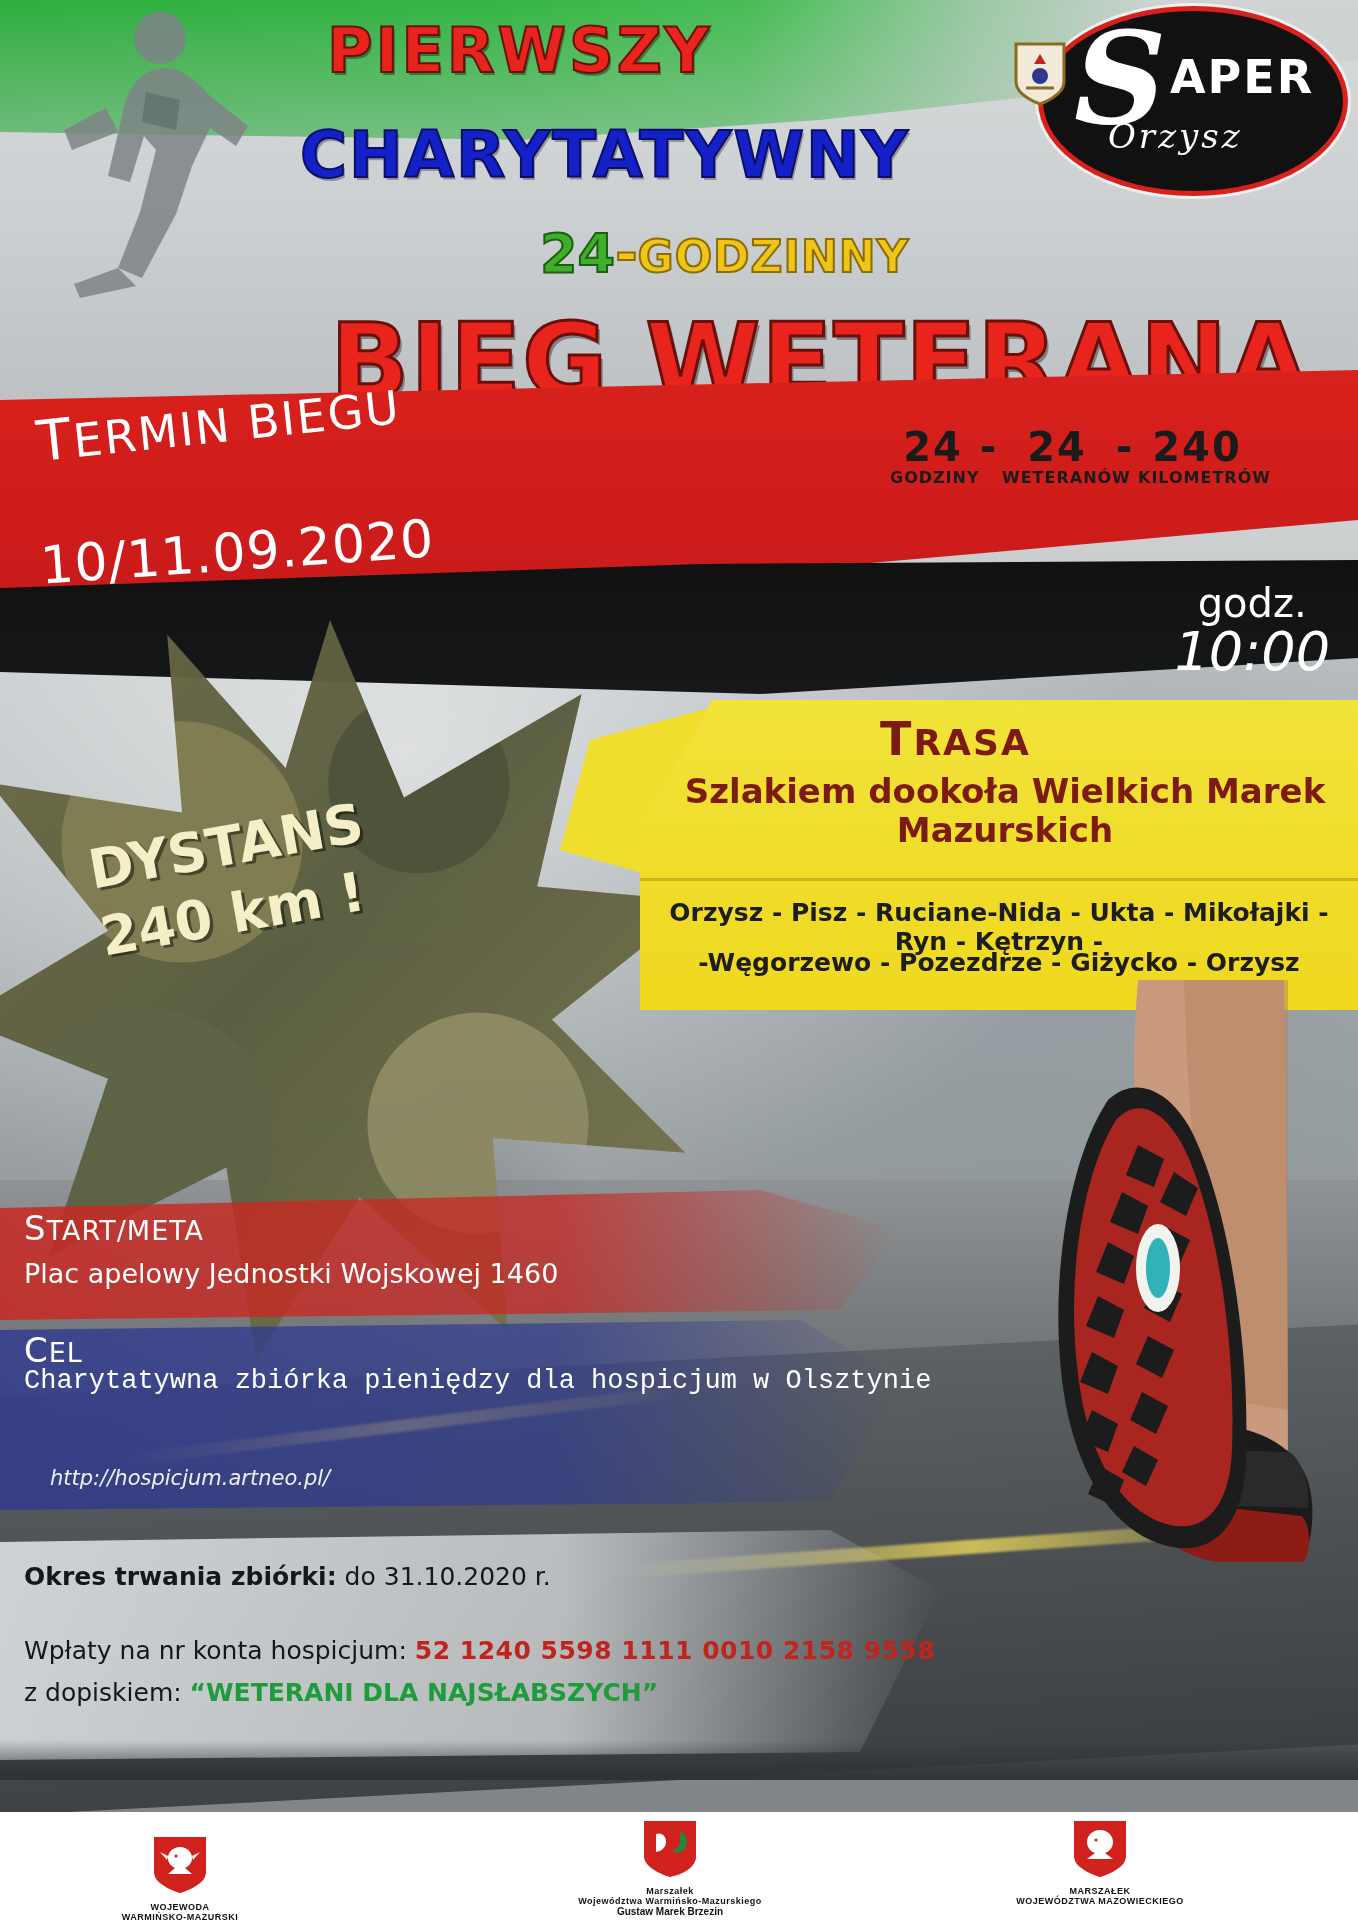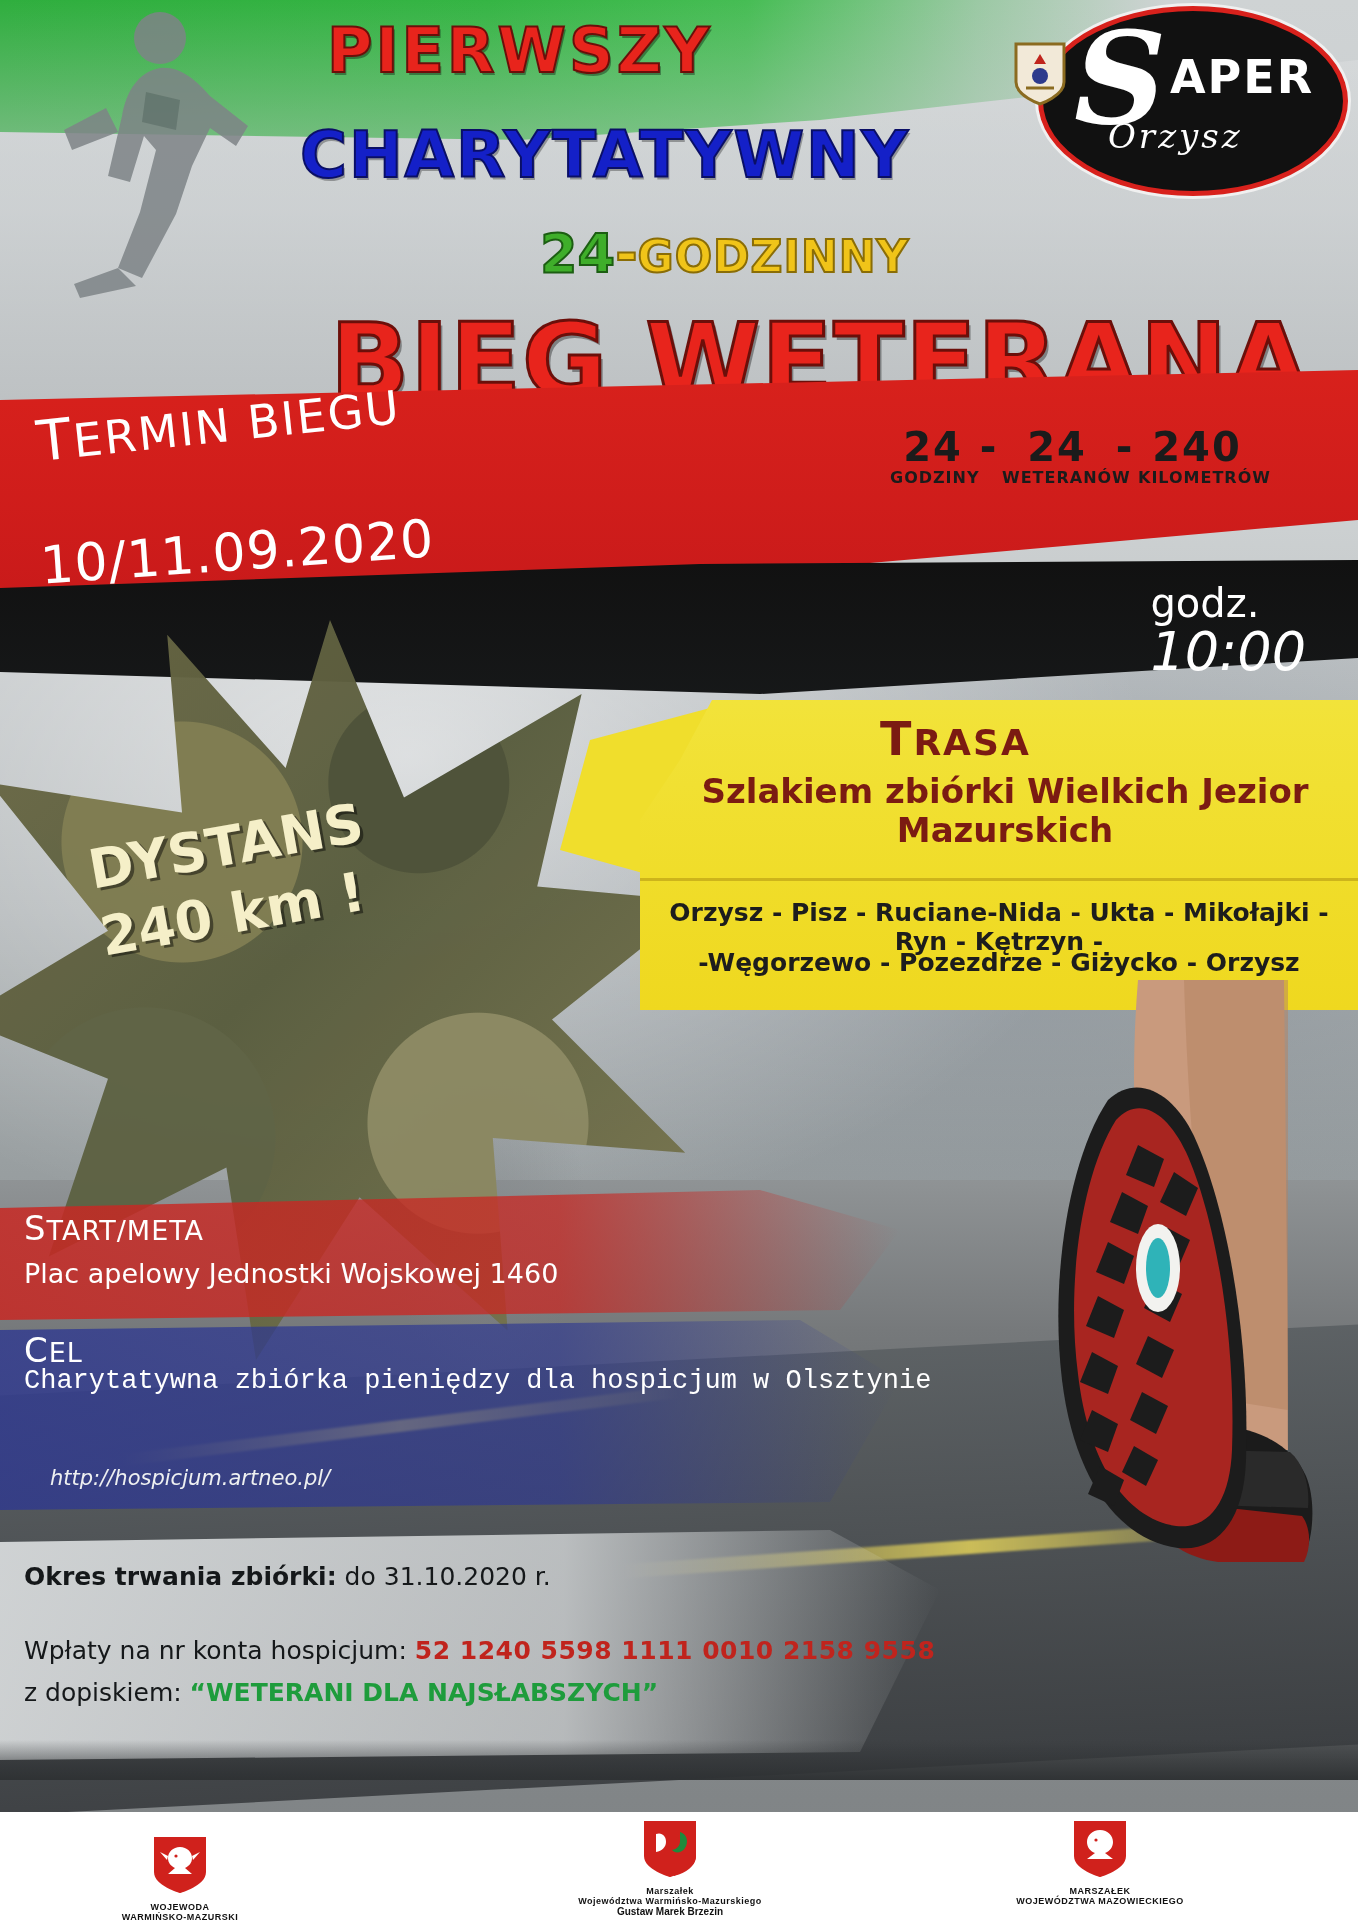--- a/index.html
+++ b/index.html
@@ -135,21 +135,21 @@
     font-family:"DejaVu Sans", sans-serif;
   }
   .t-termin .big{font-size:56px;}
   .t-date{
     position:absolute;left:40px;top:522px;
     transform:rotate(-4deg);
     color:#fff;font-size:52px;letter-spacing:1px;
     font-family:"DejaVu Sans", sans-serif;
   }
   .t-godz{
-    position:absolute;right:52px;top:580px;text-align:left;
+    position:absolute;right:28px;top:580px;text-align:center;
     color:#fff;font-family:"DejaVu Sans", sans-serif;
   }
   .t-godz .g1{font-size:40px;}
   .t-godz .g2{font-size:54px;font-weight:normal;line-height:.95;font-style:italic;}
 
   
   .camostar{
     position:absolute;left:-40px;top:620px;width:740px;height:740px;
     background:
       radial-gradient(circle at 30% 30%, #7d7a4e 0 120px, rgba(125,122,78,0) 121px),
@@ -396,21 +396,21 @@
   <div class="t-dystans">
     <div>DYSTANS</div>
     <div>240 km !</div>
   </div>
 
   <div class="yellow2"></div>
   <div class="yellow"></div>
   <div class="t-trasa">
     <span>T</span><span class="small">RASA</span>
   </div>
-  <div class="t-trasa-sub">Szlakiem zbiórki Wielkich Jezior Mazurskich</div>
+  <div class="t-trasa-sub">Szlakiem dookoła Wielkich Marek Mazurskich</div>
   <div class="divider"></div>
   <div class="t-route1">Orzysz - Pisz - Ruciane-Nida - Ukta - Mikołajki - Ryn - Kętrzyn -</div>
   <div class="t-route2">-Węgorzewo - Pozezdrze - Giżycko - Orzysz</div>
 
   <svg class="leg" viewBox="0 0 330 620">
     <g>
       <path d="M150 0 C140 120 150 240 166 330 C176 392 190 430 210 470 L300 470 C300 360 298 180 296 0 Z" fill="#c99a7d"></path>
       <path d="M196 0 C200 140 214 300 236 420 L300 430 L300 0 Z" fill="#b3825f" opacity=".5"></path>
       <path d="M206 452 C180 470 160 500 164 528 C168 556 196 576 236 580 L314 580 C326 560 328 520 318 496 C302 460 250 436 206 452 Z" fill="#1b1b1b"></path>
       <path d="M212 470 C196 486 188 506 192 524 L320 528 C322 506 316 484 302 472 Z" fill="#2a2a2a"></path>

